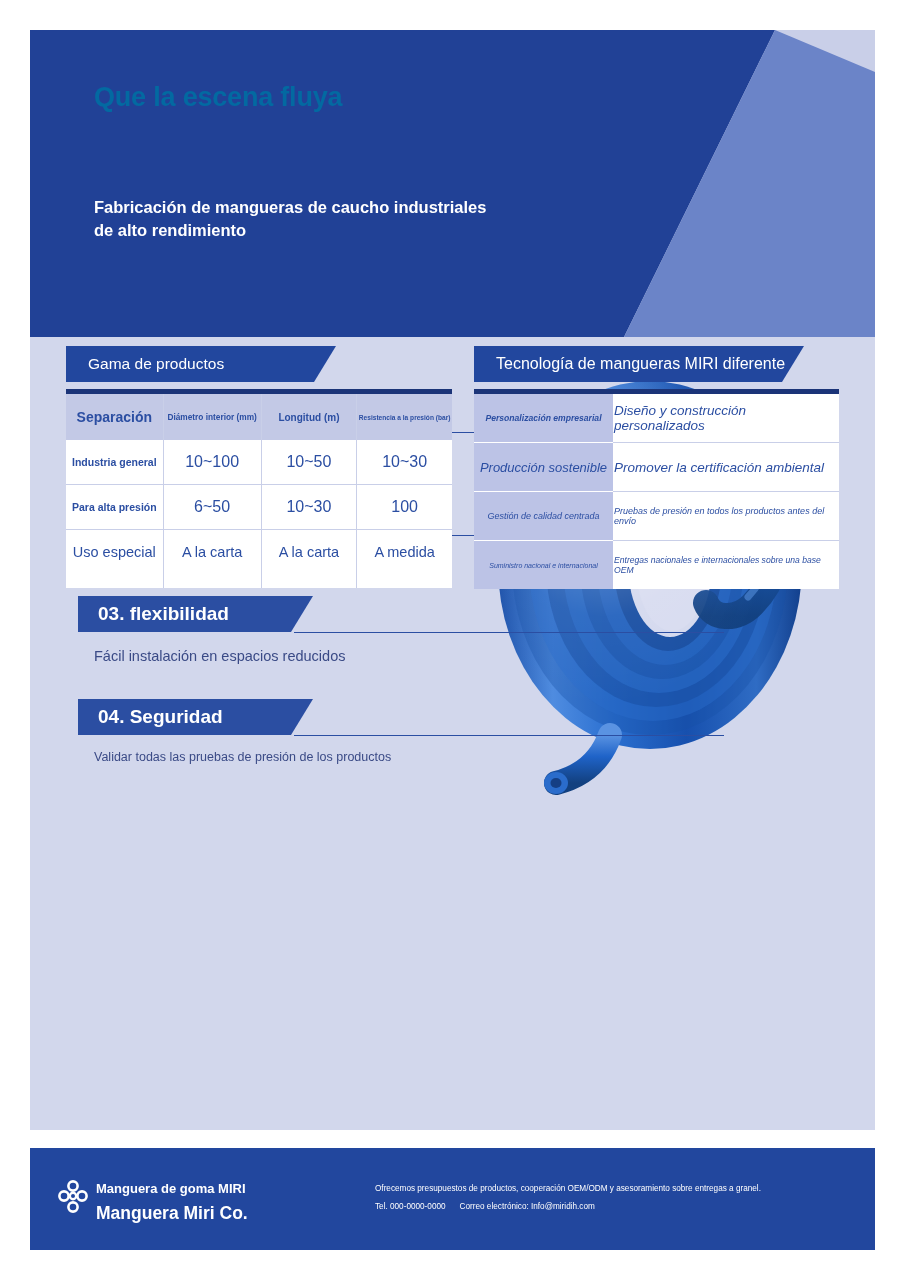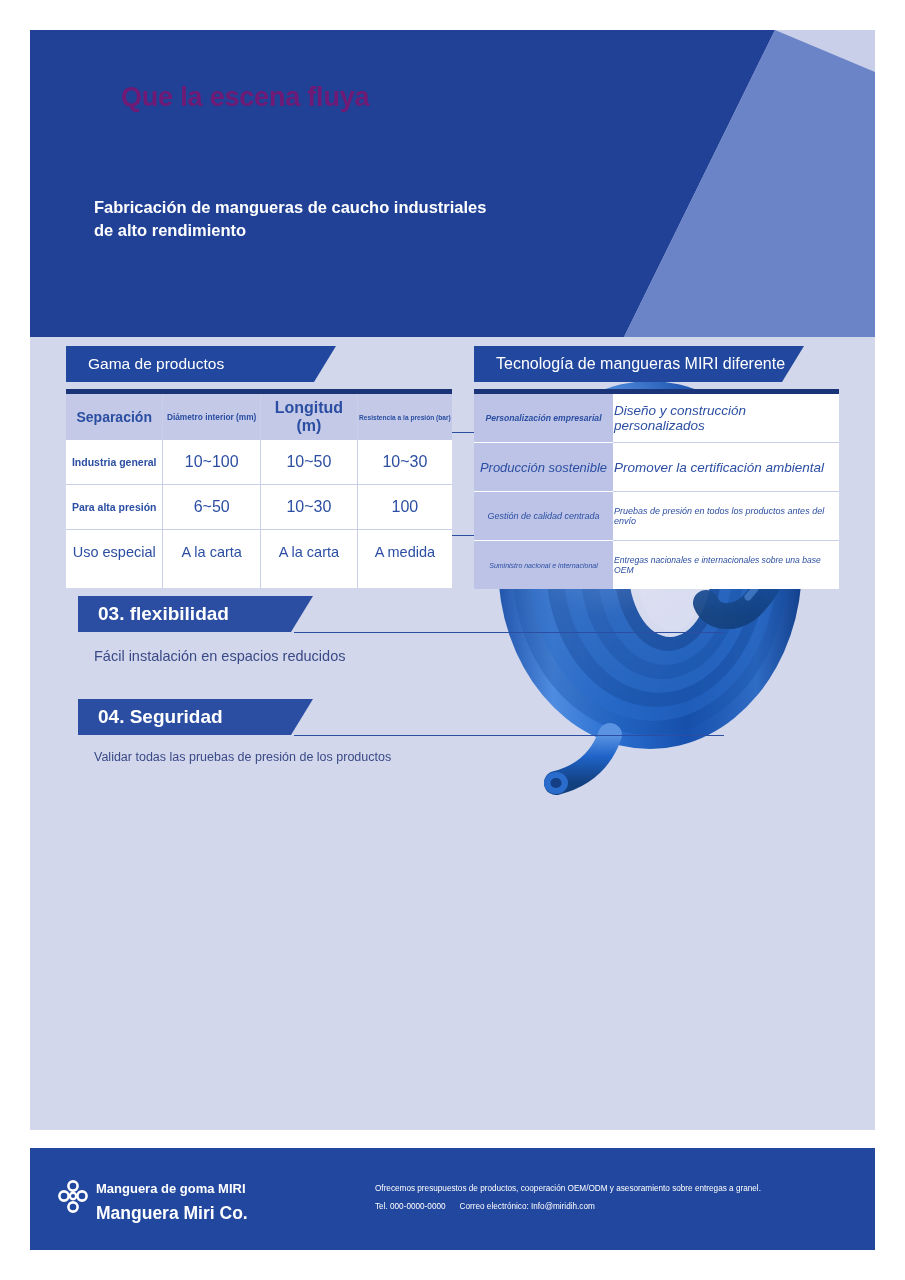--- a/index.html
+++ b/index.html
@@ -22,21 +22,21 @@
     background:#214196;
     clip-path:polygon(0 0, 745px 0, 594px 307px, 0 307px);
   }
   .hero-mid{
     position:absolute;left:0;top:0;width:845px;height:307px;
     background:#6b84c8;
     clip-path:polygon(845px 42px, 845px 307px, 594px 307px, 745px 0, 745px 0);
   }
   .hero-title{
     position:absolute;left:64px;top:52px;
-    font-size:27px;font-weight:bold;color:#701a75;letter-spacing:-0.2px;margin-left:27px;
+    font-size:27px;font-weight:bold;color:#0369a1;letter-spacing:-0.2px;
   }
   .hero-sub{
     position:absolute;left:64px;top:166px;width:560px;
     font-size:16.5px;font-weight:bold;color:#ffffff;line-height:1.42;
   }
 
   
   .panel{
     position:absolute;left:30px;top:337px;width:845px;height:793px;
     background:#d2d7ec;overflow:hidden;
@@ -251,21 +251,21 @@
       <div class="sb-label" style="font-size:16px;">Tecnología de mangueras MIRI diferente</div>
     </div>
 
     <div class="tbl" id="tbl-left">
       <div class="topbar"></div>
       <table>
         <tbody>
             <tr class="hdr">
           <td style="font-size:14px;font-weight:bold;width:96px;">Separación</td>
           <td style="font-size:8.3px;font-weight:bold;width:98px;">Diámetro interior (mm)</td>
-          <td style="font-size:16px;font-weight:bold;width:96px;">Longitud (m)</td>
+          <td style="font-size:10px;font-weight:bold;width:96px;">Longitud (m)</td>
           <td style="font-size:6.6px;font-weight:bold;width:96px;">Resistencia a la presión (bar)</td>
         </tr>
         <tr>
           <td style="font-size:10.5px;font-weight:bold;">Industria general</td>
           <td style="font-size:16px;">10~100</td>
           <td style="font-size:16px;">10~50</td>
           <td style="font-size:16px;">10~30</td>
         </tr>
         <tr>
           <td style="font-size:10.5px;font-weight:bold;">Para alta presión</td>

